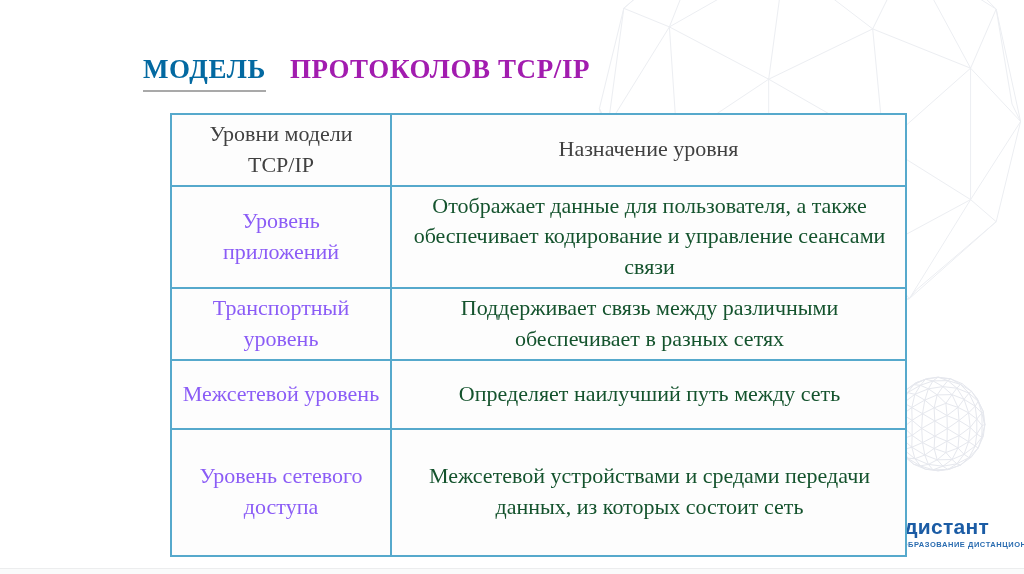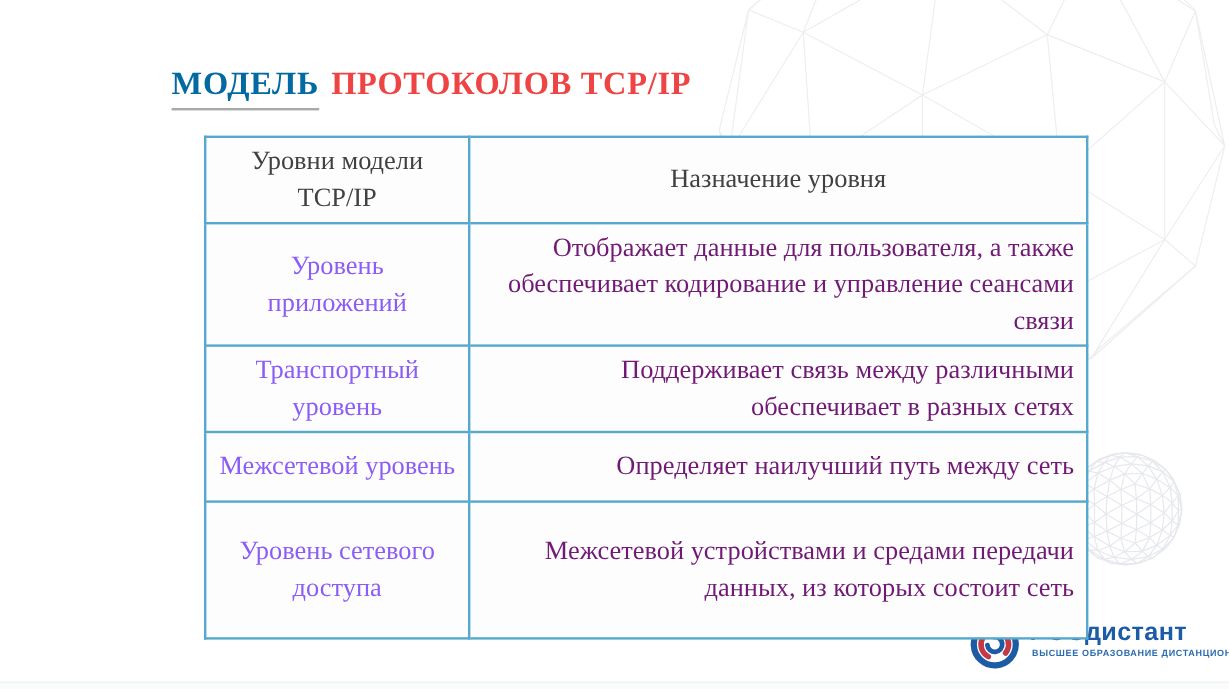--- a/index.html
+++ b/index.html
@@ -6,34 +6,34 @@
   html,body { width:1024px; height:574px; }
   body { font-family:"Liberation Serif","DejaVu Serif",serif; background:#ffffff; position:relative; overflow:hidden; }
 
   .slide { position:absolute; inset:0; background:#ffffff; }
 
   .bg-mesh { position:absolute; left:0; top:0; width:1024px; height:574px; pointer-events:none; }
 
   .title { position:absolute; left:143px; top:54px; font-size:27px; font-weight:600;
            letter-spacing:0.6px; white-space:nowrap; }
   .title .t-red  { color:#0369a1; padding-bottom:6px; border-bottom:2px solid #a9a9a9; }
-  .title .t-blue { color:#ef4444; margin-left:10px; }
+  .title .t-blue { color:#a21caf; margin-left:24px; }
 
   table.tcpip { position:absolute; left:170px; top:113px; width:735px;
                 border-collapse:collapse; table-layout:fixed;
                 font-size:22px; line-height:1.4; }
   table.tcpip td, table.tcpip th { border:2px solid #56a9cc; background:#fdfdfd; vertical-align:middle; }
   table.tcpip th { font-weight:400; color:#414141; text-align:center; padding:4px 8px; }
   table.tcpip td.c1 { color:#8b5cf6; text-align:center; padding:4px 10px; }
-  table.tcpip td.c2 { color:#701a75; text-align:right; padding:4px 10px 4px 12px; }
+  table.tcpip td.c2 { color:#14532d; text-align:center; padding:4px 10px 4px 12px; }
   tr.h  { height:70px; }
   tr.r0 { height:98px; }
   tr.r1 { height:67px;border-radius:27px; }
-  tr.r2 { height:58px;padding-left:39px; }
-  tr.r3 { height:114px; }
+  tr.r2 { height:69px;padding-left:39px; }
+  tr.r3 { height:127px; }
 
   .logo { position:absolute; left:806px; top:514px; width:195px; height:46px;
           font-family:"Liberation Sans","DejaVu Sans",sans-serif; }
   .logo .swirl { position:absolute; left:0; top:0; }
   .logo .wordmark { position:absolute; left:52px; top:1px; font-size:21px; font-weight:bold;
                     color:#1b5ca5; letter-spacing:0.3px; white-space:nowrap; }
   .logo .tagline { position:absolute; left:54px; top:26px; font-size:7.5px; font-weight:bold;
                    color:#2a6cb0; letter-spacing:0.55px; white-space:nowrap; }
 
   .bottom-edge { position:absolute; left:0; top:568px; width:1024px; height:1px;

